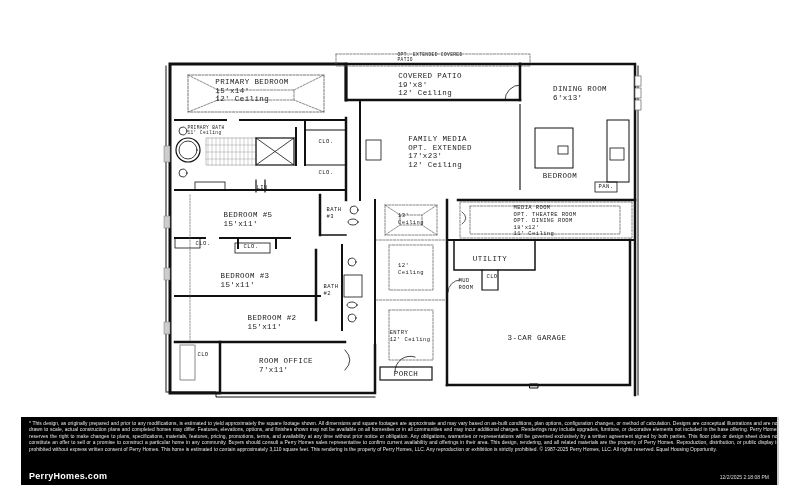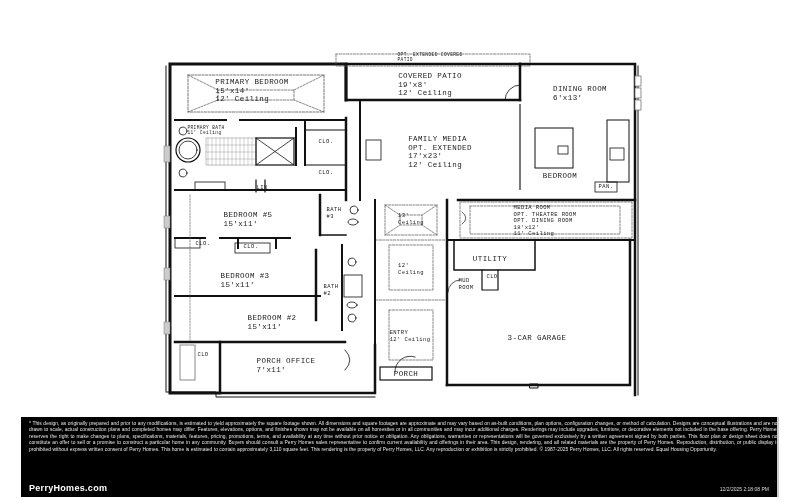--- a/index.html
+++ b/index.html
@@ -2,21 +2,21 @@
 <html><head>
 <meta charset="utf-8">
 <style>
   html, body { margin:0; padding:0; background:#ffffff; }
   body { width:800px; height:500px; position:relative; overflow:hidden; font-family:"Liberation Sans", sans-serif; }
   .plan { position:absolute; left:0; top:0; width:800px; height:410px; }
   .lbl { position:absolute; text-align:left; color:#222; font-family:Liberation Mono, monospace; font-size:7.5px; line-height:8.5px; letter-spacing:0.4px; white-space:nowrap; transform:translateX(-50%); }
   .lbl .t { display:block; }
   .small { font-size:5.5px; line-height:6.5px; }
   .tiny { font-size:4.5px; line-height:5px; }
-  .disclaimer { position:absolute; left:21px; top:417px; width:758px; height:80px; background:#000; color:#e8e8e8; box-sizing:border-box; padding:4px 0 0 8px; }
+  .disclaimer { position:absolute; left:21px; top:417px; width:758px; height:68px; background:#000; color:#e8e8e8; box-sizing:border-box; padding:4px 0 0 8px; }
   .disclaimer .text { font-size:4.9px; line-height:6.4px; text-align:justify; letter-spacing:0.05px; height:52px; overflow:hidden; }
   .disclaimer .brand { position:absolute; left:8px; bottom:4px; font-size:9px; font-weight:bold; color:#fff; letter-spacing:0.3px; }
   .disclaimer .stamp { position:absolute; right:10px; bottom:5px; font-size:5px; color:#ddd; }
   .disclaimer .frame { position:absolute; inset:0; border-right:2px solid #ccc; pointer-events:none; }
 </style>
 </head>
 <body>
 
 <svg class="plan" viewBox="0 0 800 410" xmlns="http://www.w3.org/2000/svg">
   <g fill="none" stroke="#111" stroke-linecap="square">
@@ -222,21 +222,21 @@
   <span class="t">ENTRY</span>
   <span class="t">12' Ceiling</span>
 </div>
 <div class="lbl" style="left:537px;top:334px;">
   <span class="t">3-CAR GARAGE</span>
 </div>
 <div class="lbl small" style="left:203px;top:352px;">
   <span class="t">CLO</span>
 </div>
 <div class="lbl" style="left:286px;top:357px;">
-  <span class="t">PORCH OFFICE</span>
+  <span class="t">ROOM OFFICE</span>
   <span class="t">7'x11'</span>
 </div>
 <div class="lbl" style="left:406px;top:370px;">
   <span class="t">PORCH</span>
 </div>
 
 <div class="disclaimer">
   <div class="text">* This design, as originally prepared and prior to any modifications, is estimated to yield approximately the square footage shown. All dimensions and square footages are approximate and may vary based on as-built conditions, plan options, configuration changes, or method of calculation. Designs are conceptual illustrations and are not drawn to scale, actual construction plans and completed homes may differ. Features, elevations, options, and finishes shown may not be available on all homesites or in all communities and may incur additional charges. Renderings may include upgrades, furniture, or decorative elements not included in the base offering. Perry Homes reserves the right to make changes to plans, specifications, materials, features, pricing, promotions, terms, and availability at any time without prior notice or obligation. Any obligations, warranties or representations will be governed exclusively by a written agreement signed by both parties. This floor plan or design sheet does not constitute an offer to sell or a promise to construct a particular home in any community. Buyers should consult a Perry Homes sales representative to confirm current availability and offerings in their area. This design, rendering, and all related materials are the property of Perry Homes. Reproduction, distribution, or public display is prohibited without express written consent of Perry Homes. This home is estimated to contain approximately 3,110 square feet. This rendering is the property of Perry Homes, LLC. Any reproduction or exhibition is strictly prohibited. © 1987-2025 Perry Homes, LLC. All rights reserved. Equal Housing Opportunity.</div>
   <div class="brand">PerryHomes.com</div>
   <div class="stamp">12/2/2025 2:18:08 PM</div>

